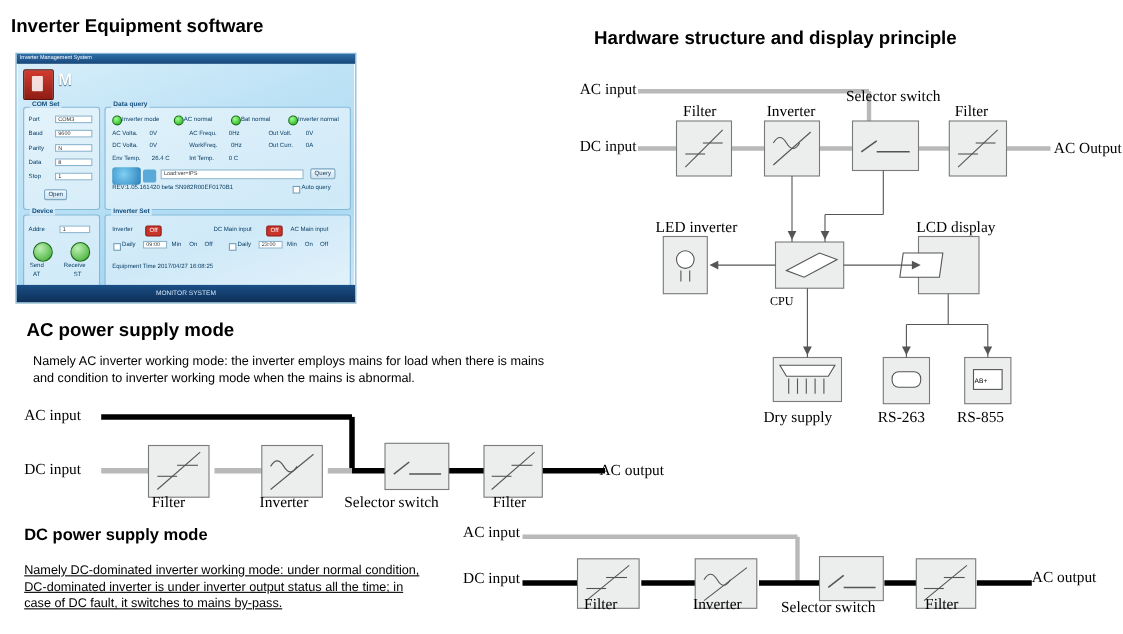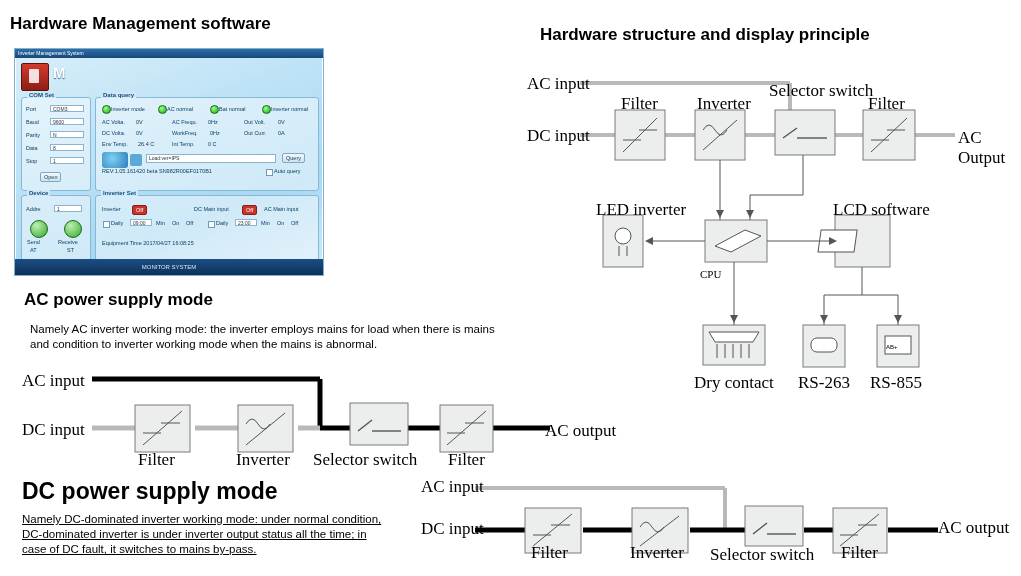--- a/index.html
+++ b/index.html
@@ -10,21 +10,21 @@
     color:#000;
     position:relative;
     overflow:hidden;
   }
   .abs{position:absolute;}
 
   
   #sw-title{left:10px;top:14px;font-size:17px;font-weight:bold;}
   #hw-title{left:540px;top:25px;font-size:17px;font-weight:bold;}
   #ac-mode-title{left:24px;top:290px;font-size:17px;font-weight:bold;}
-  #dc-mode-title{left:22px;top:478px;font-size:23px;font-weight:bold;}
+  #dc-mode-title{left:22px;top:478px;font-size:15px;font-weight:bold;}
   .desc{font-size:11.5px;line-height:15px;}
   #ac-desc{left:30px;top:322px;width:480px;}
   #dc-desc{left:22px;top:512px;width:360px;text-decoration:underline;}
 
   
   #app-window{
     left:14px;top:48px;width:308px;height:226px;
     background:linear-gradient(160deg,#d9effa 0%,#bfe3f6 35%,#a9d8f2 70%,#cfe9f8 100%);
     border:1px solid #7fb2cf;
     box-shadow:0 0 0 1px #ffffff inset;
@@ -76,28 +76,28 @@
   .statusline{position:absolute;font-size:5.5px;color:#0b3f66;}
   #app-footer{
     position:absolute;left:0;bottom:0;width:100%;height:16px;
     background:linear-gradient(to bottom,#1b4f86,#0d2f57);
     color:#cfe4f5;font-size:6px;line-height:16px;text-align:center;
   }
   .round-btn{
     position:absolute;width:16px;height:16px;border-radius:50%;
     background:radial-gradient(circle at 35% 30%,#bdf0b2,#35a82b);border:1px solid #1b6a15;
   }
-  .lbl{position:absolute;font-size:17px;color:#000;font-family:"Liberation Serif",serif;}
+  .lbl{position:absolute;font-size:14px;color:#000;font-family:"Liberation Serif",serif;}
   .lbl.sm{font-size:11px;}
   svg{position:absolute;overflow:visible;}
 </style>
 </head>
 <body>
 
-<div class="abs" id="sw-title">Hardware Management software</div>
+<div class="abs" id="sw-title">Inverter Equipment software</div>
 <div class="abs" id="hw-title">Hardware structure and display principle</div>
 <div class="abs" id="ac-mode-title">AC power supply mode</div>
 <div class="abs" id="dc-mode-title">DC power supply mode</div>
 <div class="abs desc" id="ac-desc">Namely AC inverter working mode: the inverter employs mains for load when there is mains and condition to inverter working mode when the mains is abnormal.</div>
 <div class="abs desc" id="dc-desc">Namely DC-dominated inverter working mode: under normal condition, DC-dominated inverter is under inverter output status all the time; in case of DC fault, it switches to mains by-pass.</div>
 
 <div class="abs" id="app-window">
   <div id="app-titlebar">Inverter Management System</div>
   <div id="app-logo"></div>
   <div id="app-brand">M</div>
@@ -276,23 +276,23 @@
 </svg>
 
 <div class="abs lbl" style="left:527px;top:74px;">AC input</div>
 <div class="abs lbl" style="left:527px;top:126px;">DC input</div>
 <div class="abs lbl" style="left:621px;top:94px;">Filter</div>
 <div class="abs lbl" style="left:697px;top:94px;">Inverter</div>
 <div class="abs lbl" style="left:769px;top:81px;">Selector switch</div>
 <div class="abs lbl" style="left:868px;top:94px;">Filter</div>
 <div class="abs lbl" style="left:958px;top:128px;">AC Output</div>
 <div class="abs lbl" style="left:596px;top:200px;">LED inverter</div>
-<div class="abs lbl" style="left:833px;top:200px;">LCD software</div>
+<div class="abs lbl" style="left:833px;top:200px;">LCD display</div>
 <div class="abs lbl sm" style="left:700px;top:268px;">CPU</div>
-<div class="abs lbl" style="left:694px;top:373px;">Dry contact</div>
+<div class="abs lbl" style="left:694px;top:373px;">Dry supply</div>
 <div class="abs lbl" style="left:798px;top:373px;">RS-263</div>
 <div class="abs lbl" style="left:870px;top:373px;">RS-855</div>
 <div class="abs" style="left:886px;top:344px;font-size:6px;">AB+</div>
 
 <svg class="abs" style="left:20px;top:365px;width:600px;height:95px;">
 
   <line x1="72" y1="14" x2="300" y2="14" stroke="#000" stroke-width="5"></line>
   <line x1="300" y1="14" x2="300" y2="63" stroke="#000" stroke-width="5"></line>
   <line x1="300" y1="63" x2="330" y2="63" stroke="#000" stroke-width="5"></line>
   <line x1="388" y1="63" x2="420" y2="63" stroke="#000" stroke-width="5"></line>

